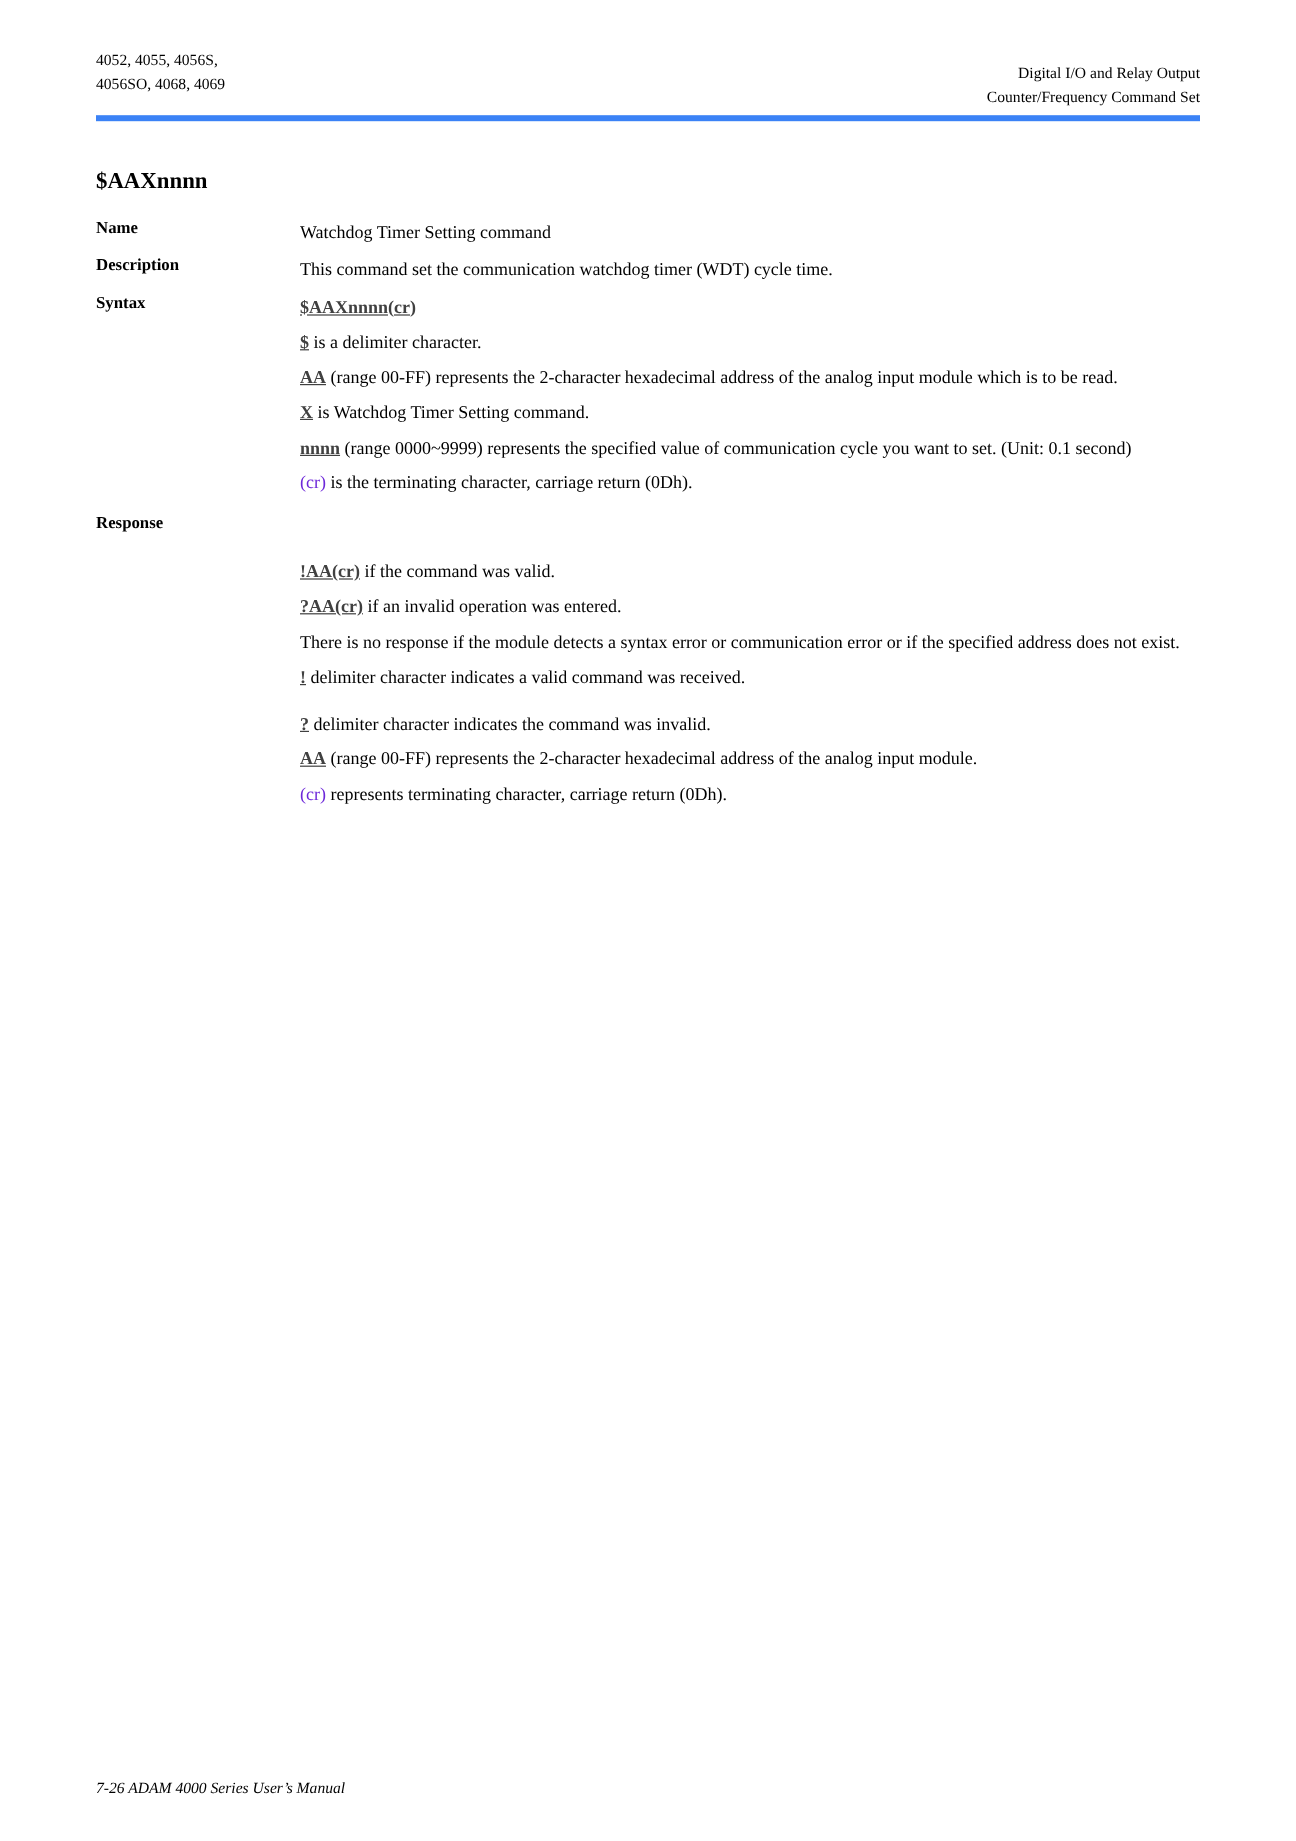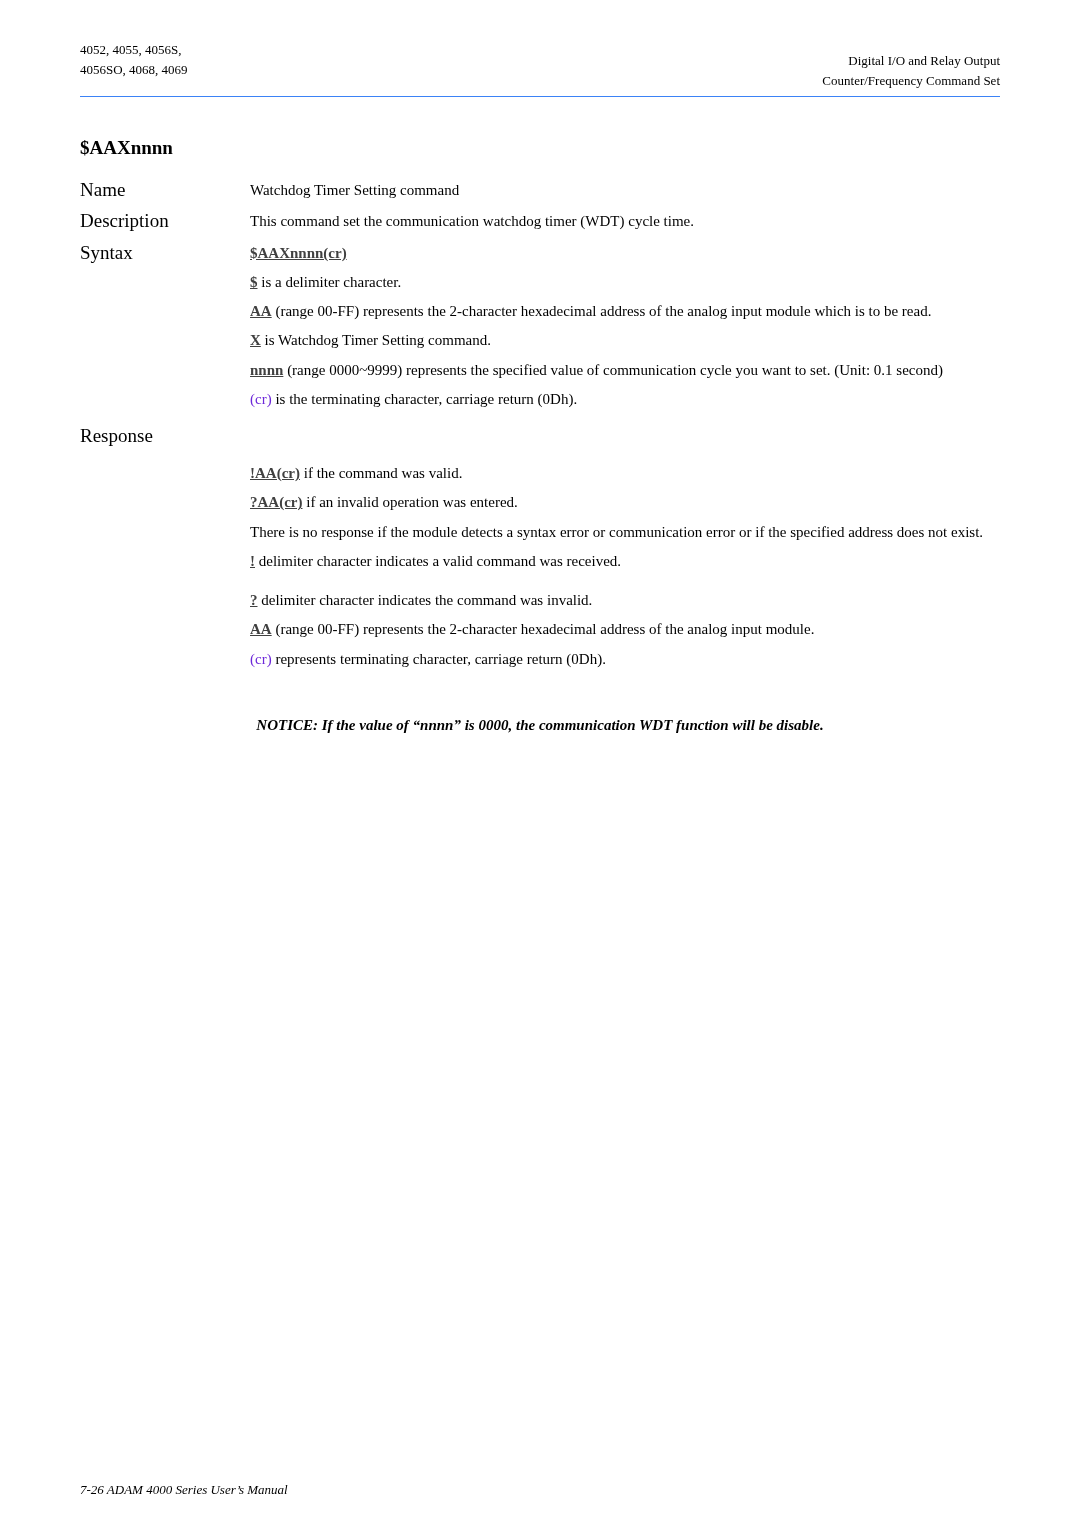--- a/index.html
+++ b/index.html
@@ -23,21 +23,21 @@
       min-height: 1534px;
       padding: 40px 80px 60px 80px;
       position: relative;
     }
 
     
     .page-header {
       display: flex;
       justify-content: space-between;
       align-items: flex-start;
-      border-bottom: 1px solid #3b82f6;
+      border-bottom: 5px solid #3b82f6;
       padding-bottom: 6px;
       margin-bottom: 40px;
     }
 
     .header-left {
       font-size: 13px;
       line-height: 1.5;
     }
 
     .header-right {
@@ -60,22 +60,22 @@
       border-collapse: collapse;
     }
 
     .content-table td {
       vertical-align: top;
       padding: 4px 0;
     }
 
     .label-col {
       width: 170px;
-      font-weight: normal;
-      font-size: 19px;
+      font-weight: bold;
+      font-size: 14px;
       padding-right: 20px;
       vertical-align: top;
       padding-top: 2px;
     }
 
     .content-col {
       font-size: 15px;
       line-height: 1.55;
     }
 
@@ -182,19 +182,16 @@
               <p style="text-align: justify; margin-bottom: 6px;"><span class="blue-bold">AA</span> (range 00-FF) represents the 2-character hexadecimal address of the analog input module.</p>
               <p style="text-align: justify; margin-bottom: 6px;"><span class="blue-text">(cr)</span> represents terminating character, carriage return (0Dh).</p>
             </div>
       </td>
     </tr>
 
 
   </tbody>
     </table>
 
-  <div class="notice-block">
-    <p>NOTICE: If the value of “nnnn” is 0000, the communication WDT function will be disable.</p>
-  </div>
 
   <div class="page-footer">7-26 ADAM 4000 Series User’s Manual</div>
 
 </div>
 
 </body></html>

